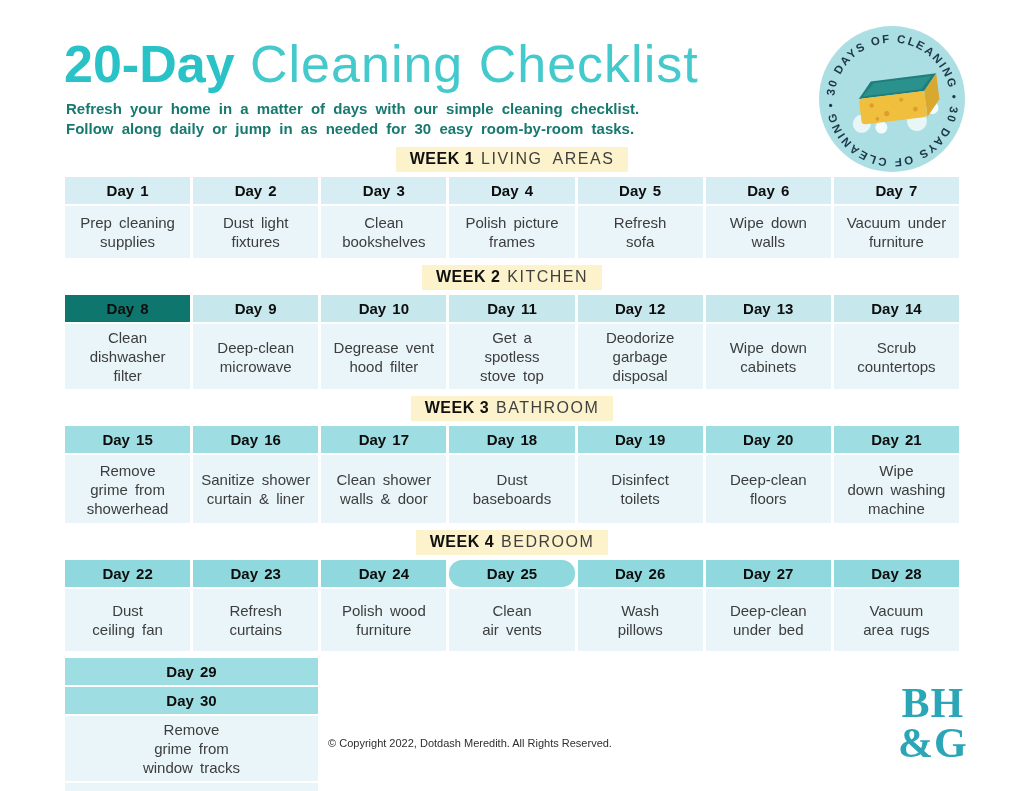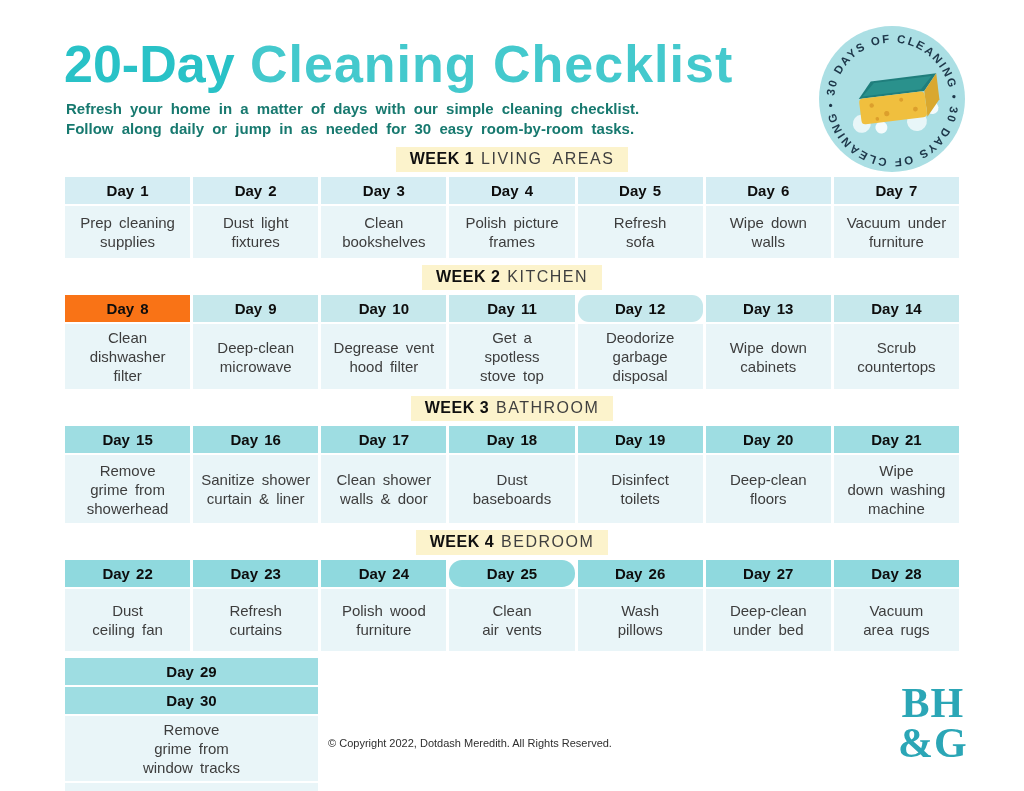--- a/index.html
+++ b/index.html
@@ -4,21 +4,21 @@
 <style>
   * { margin:0; padding:0; box-sizing:border-box; }
   body { background:#888; font-family:"Liberation Sans", sans-serif; }
   .page {
     position:relative; width:1024px; height:791px; background:#ffffff;
     margin:0 auto; overflow:hidden;
   }
   
   .title { position:absolute; left:64px; top:34px; white-space:nowrap; letter-spacing:-1px; }
   .title .bold  { font-size:52px; font-weight:800; color:#29c2c7; letter-spacing:0; }
-  .title .light { font-size:52px; font-weight:700; color:#44c9cd; letter-spacing:1px; }
+  .title .light { font-size:52px; font-weight:400; color:#44c9cd; letter-spacing:1px; }
   .subtitle { position:absolute; left:66px; top:99px; font-size:15px; font-weight:700;
               color:#17796f; line-height:20px; word-spacing:4px; }
   
   .badge { position:absolute; left:816px; top:23px; width:152px; height:152px; }
   
   .content { position:absolute; left:65px; top:147px; width:894px; }
   .banner-row { text-align:center; margin:0 0 5px 0; }
   .banner { display:inline-block; background:#fcf3cc; padding:3px 14px 4px 14px; }
   .banner .wk { font-size:16px; font-weight:800; color:#101010; letter-spacing:0.5px; }
   .banner .room { font-size:16px; font-weight:400; color:#3f3f3f; letter-spacing:1.5px;
@@ -104,25 +104,25 @@
 frames</div>
         <div class="tcell">Refresh
 sofa</div>
         <div class="tcell">Wipe down
 walls</div>
         <div class="tcell">Vacuum under
 furniture</div>
       </div>
       <div class="banner-row"><div class="banner"><span class="wk">WEEK 2</span><span class="room">KITCHEN</span></div></div>
       <div class="day-table sec-1">
-        <div class="hcell" style="background: #f97316;">Day 8</div>
+        <div class="hcell" style="background: #0f766e;">Day 8</div>
         <div class="hcell" style="background: rgb(198, 232, 236);">Day 9</div>
         <div class="hcell" style="background: rgb(198, 232, 236);">Day 10</div>
         <div class="hcell" style="background: rgb(198, 232, 236);">Day 11</div>
-        <div class="hcell" style="background: rgb(198, 232, 236); border-radius: 11px;">Day 12</div>
+        <div class="hcell" style="background: rgb(198, 232, 236);">Day 12</div>
         <div class="hcell" style="background: rgb(198, 232, 236);">Day 13</div>
         <div class="hcell" style="background: rgb(198, 232, 236);">Day 14</div>
         <div class="tcell">Clean
 dishwasher
 filter</div>
         <div class="tcell">Deep-clean
 microwave</div>
         <div class="tcell">Degrease vent
 hood filter</div>
         <div class="tcell">Get a

